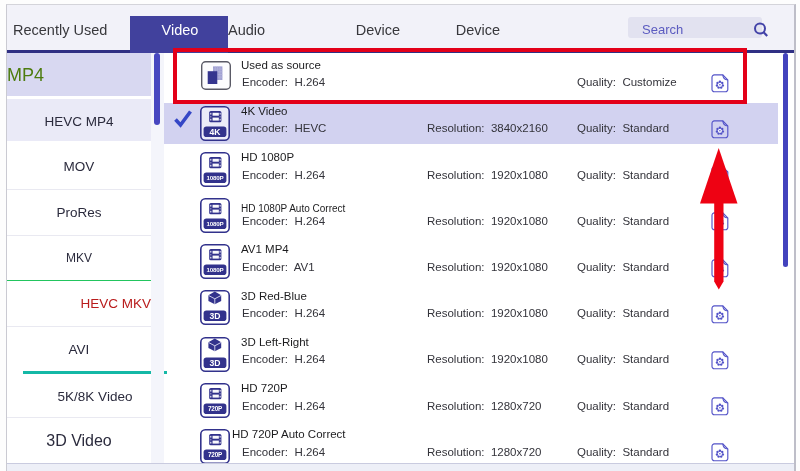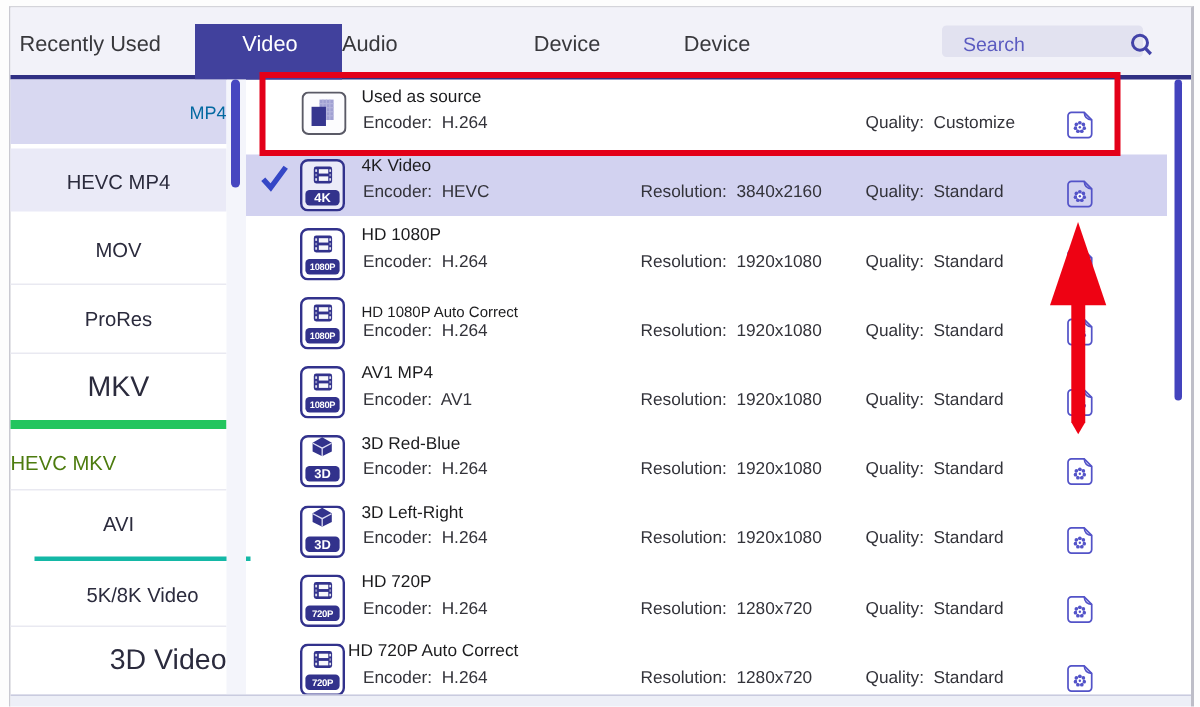--- a/index.html
+++ b/index.html
@@ -20,30 +20,30 @@
 <div class="abs" style="left:328px;top:17px;width:100px;height:37px;font-size:14.5px;color:#38383c;line-height:27px;text-align:center">Device</div>
 <div class="abs" style="left:428px;top:17px;width:100px;height:37px;font-size:14.5px;color:#38383c;line-height:27px;text-align:center">Device</div>
 
 <div class="abs" style="left:628px;top:17px;width:134px;height:21px;background:#e2e2f0;border-radius:3px"></div>
 <div class="abs" style="left:642px;top:22.3px;font-size:13px;color:#5b5bc0">Search</div>
 <svg class="abs" style="left:752px;top:21px" width="18" height="18" viewBox="0 0 18 18">
       <circle cx="8" cy="7.5" r="5" fill="none" stroke="#4343a8" stroke-width="2"></circle>
       <line x1="11.6" y1="11.3" x2="15.2" y2="15" stroke="#4343a8" stroke-width="2.2"></line>
     </svg>
 <div class="abs" style="left:7px;top:53.0px;width:144px;height:42.5px;background:#d8d8f1"></div>
-<div class="abs" style="left:7px;top:53.0px;width:144px;height:45.45px;color:#0369a1;font-size:12px;text-align:right;line-height:45.45px">MP4</div>
+<div class="abs" style="left:7px;top:53.0px;width:144px;height:45.45px;color:#4d7c0f;font-size:18px;text-align:left;line-height:45.45px">MP4</div>
 <div class="abs" style="left:7px;top:98.5px;width:144px;height:42.5px;background:#eaeaf7"></div>
 <div class="abs" style="left:7px;top:98.5px;width:144px;height:45.45px;color:#2b2b3d;font-size:13.5px;text-align:center;line-height:45.45px">HEVC MP4</div>
 <div class="abs" style="left:7px;top:143.9px;width:144px;height:45.45px;color:#2b2b3d;font-size:13.5px;text-align:center;line-height:45.45px">MOV</div>
 <div class="abs" style="left:7px;top:189.4px;width:144px;height:45.45px;border-top:1px solid #e9e9f1;color:#2b2b3d;font-size:13.5px;text-align:center;line-height:45.45px">ProRes</div>
-<div class="abs" style="left:7px;top:234.8px;width:144px;height:45.45px;border-top:1px solid #e9e9f1;color:#2b2b3d;font-size:19px;text-align:center;line-height:45.45px">MKV</div>
-<div class="abs" style="left:7px;top:280.2px;width:144px;height:45.45px;border-top:6px solid #22c55e;color:#4d7c0f;font-size:13.5px;text-align:left;line-height:45.45px">HEVC MKV</div>
+<div class="abs" style="left:7px;top:234.8px;width:144px;height:45.45px;border-top:1px solid #e9e9f1;color:#2b2b3d;font-size:12px;text-align:center;line-height:45.45px">MKV</div>
+<div class="abs" style="left:7px;top:280.2px;width:144px;height:45.45px;border-top:1px solid #22c55e;color:#b91c1c;font-size:13.5px;text-align:right;line-height:45.45px">HEVC MKV</div>
 <div class="abs" style="left:7px;top:325.7px;width:144px;height:45.45px;border-top:1px solid #e9e9f1;color:#2b2b3d;font-size:13.5px;text-align:center;line-height:45.45px">AVI</div>
 <div class="abs" style="left:23px;top:371.2px;width:144px;height:45.45px;border-top:3px solid #14b8a6;color:#2b2b3d;font-size:13.5px;text-align:center;line-height:45.45px">5K/8K Video</div>
-<div class="abs" style="left:7px;top:416.6px;width:144px;height:45.45px;border-top:1px solid #e9e9f1;color:#2b2b3d;font-size:19px;text-align:right;line-height:45.45px">3D Video</div>
+<div class="abs" style="left:7px;top:416.6px;width:144px;height:45.45px;border-top:1px solid #e9e9f1;color:#2b2b3d;font-size:16px;text-align:center;line-height:45.45px">3D Video</div>
 <div class="abs" style="left:7px;top:462.5px;width:144px;height:1px;background:#e8e8f0"></div>
 <div class="abs" style="left:151px;top:53px;width:13px;height:410px;background:#f4f5fb"></div>
 <div class="abs" style="left:154px;top:53px;width:5.5px;height:72px;background:#4747c0;border-radius:3px"></div>
 <svg style="position:absolute;left:201px;top:61.0px" width="30" height="29" viewBox="0 0 30 29">
 <rect x="0.7" y="0.7" width="28.6" height="27.6" rx="4" fill="#fcfcfe" stroke="#5a5a66" stroke-width="1.4"></rect>
 <g>
 <rect x="12" y="5.4" width="9.4" height="13.6" fill="#a0a0d2"></rect>
 <g stroke="#b8b8de" stroke-width="0.7" opacity="0.9">
 <line x1="14.3" y1="5.4" x2="14.3" y2="19"></line>
 <line x1="16.6" y1="5.4" x2="16.6" y2="19"></line>

